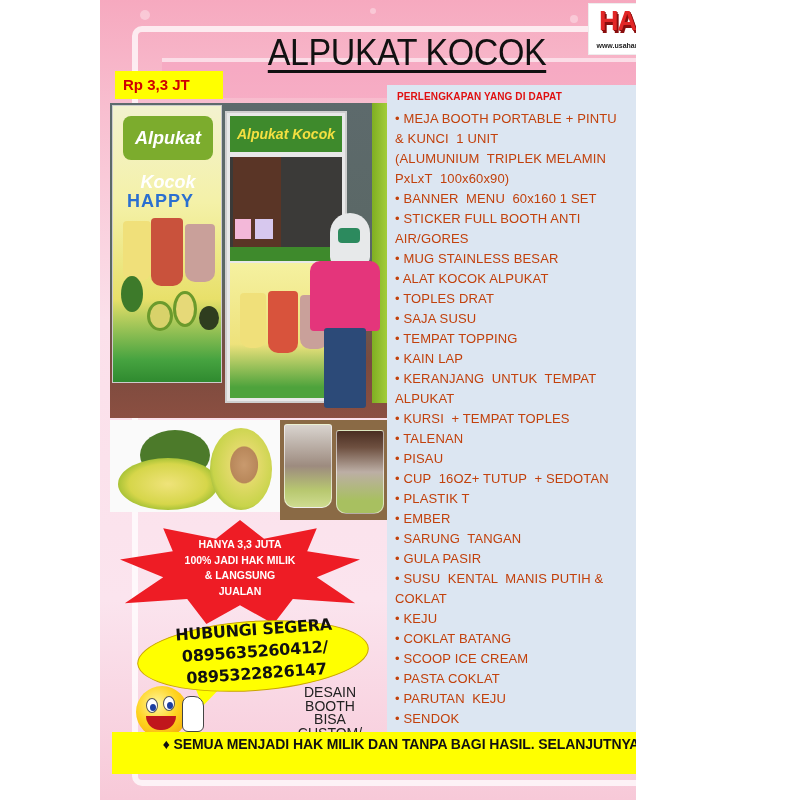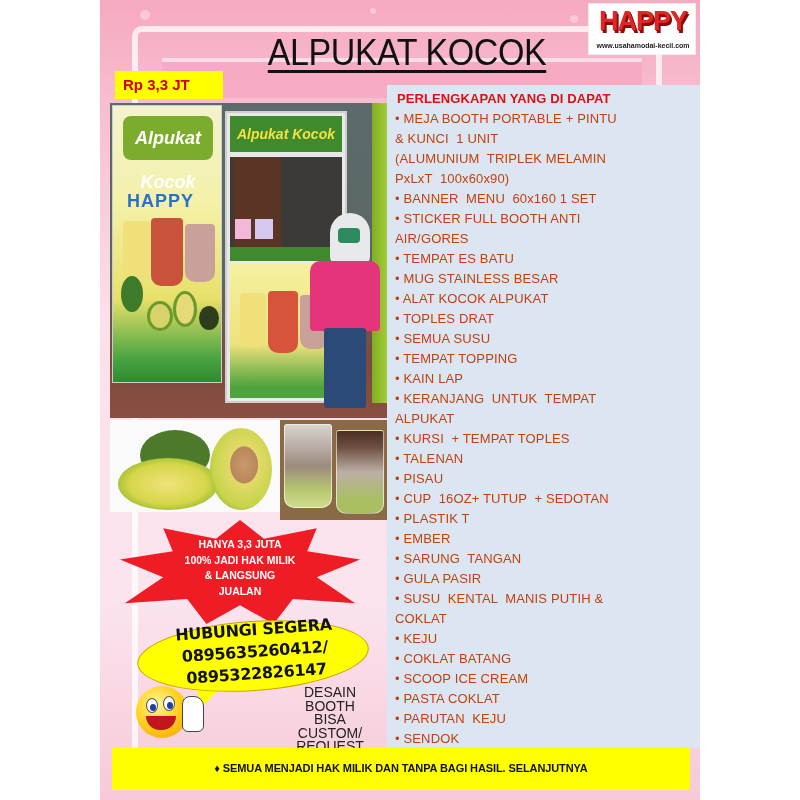--- a/index.html
+++ b/index.html
@@ -1,20 +1,20 @@
 <!DOCTYPE html>
 <html><head>
 <meta charset="utf-8">
 <style>
   * { box-sizing: border-box; margin: 0; padding: 0; }
   html, body { width: 800px; height: 800px; background: #ffffff; overflow: hidden; }
   body { position: relative; font-family: "Liberation Sans", sans-serif; }
 
   .poster {
-    position: absolute; left: 100px; top: 0; width: 600px; height: 800px;
+    position: absolute; left: 100px; top: 0; width: 536px; height: 800px;
     background: linear-gradient(180deg, #f6a9bf 0%, #f8bfd0 14%, #fbe0ea 40%, #fbe4ee 75%, #f7c9d8 100%);
     overflow: hidden;
   }
   .frame-outer {
     position: absolute; left: 32px; top: 26px; width: 530px; height: 760px;
     border: 6px solid rgba(255,255,255,0.75); border-radius: 10px;
   }
   .frame-inner {
     position: absolute; left: 62px; top: 58px; width: 480px; height: 40px;
     background: rgba(246,160,190,0.55); border-top: 4px solid rgba(255,255,255,0.6);
@@ -141,33 +141,33 @@
     font-size: 14px; line-height: 13.5px; color: #222;
   }
 
   
   .panel {
     position: absolute; left: 287px; top: 85px; width: 313px; height: 663px;
     background: #dce6f2;
   }
   .panel-heading {
     position: absolute; left: 10px; top: 6px; color: #e01010; font-weight: bold;
-    font-size: 13px; letter-spacing: 0.1px;
+    font-size: 10px; letter-spacing: 0.1px;
   }
   .panel-list {
     position: absolute; left: 8px; top: 24px; width: 300px; list-style: none;
     font-size: 13px; line-height: 20px; color: #c2410c; letter-spacing: 0.15px;
   }
   .panel-list li { white-space: pre-wrap; }
 
   
   .footer-banner {
-    position: absolute; left: 12px; top: 748px; width: 578px; height: 42px;
-    background: #ffff00; text-align: center; font-weight: bold; font-size: 11px;
-    line-height: 18px; color: #111; padding-top: 11px; letter-spacing: -0.1px;
+    position: absolute; left: 12px; top: 732px; width: 578px; height: 42px;
+    background: #ffff00; text-align: center; font-weight: bold; font-size: 14px;
+    line-height: 18px; color: #111; padding-top: 3px; letter-spacing: -0.1px;
   }
 </style>
 </head>
 <body>
 
 <div class="poster">
   <div class="frame-outer"></div>
   <div class="frame-inner"></div>
   <div class="bokeh" style="left:40px;top:10px;width:10px;height:10px"></div>
   <div class="bokeh" style="left:470px;top:15px;width:8px;height:8px"></div>
@@ -262,25 +262,24 @@
   <div class="panel">
     <div class="panel-heading">PERLENGKAPAN  YANG  DI DAPAT</div>
     <ul class="panel-list">
       <li>• MEJA BOOTH PORTABLE + PINTU
 &amp; KUNCI  1 UNIT
 (ALUMUNIUM  TRIPLEK MELAMIN
 PxLxT  100x60x90)</li>
       <li>• BANNER  MENU  60x160 1 SET</li>
       <li>• STICKER FULL BOOTH ANTI
 AIR/GORES</li>
-      <li>• TEMPAT ES BATU</li>
       <li>• MUG STAINLESS BESAR</li>
       <li>• ALAT KOCOK ALPUKAT</li>
       <li>• TOPLES DRAT</li>
-      <li>• SEMUA SUSU</li>
+      <li>• SAJA SUSU</li>
       <li>• TEMPAT TOPPING</li>
       <li>• KAIN LAP</li>
       <li>• KERANJANG  UNTUK  TEMPAT
 ALPUKAT</li>
       <li>• KURSI  + TEMPAT TOPLES</li>
       <li>• TALENAN</li>
       <li>• PISAU</li>
       <li>• CUP  16OZ+ TUTUP  + SEDOTAN</li>
       <li>• PLASTIK T</li>
       <li>• EMBER</li>

